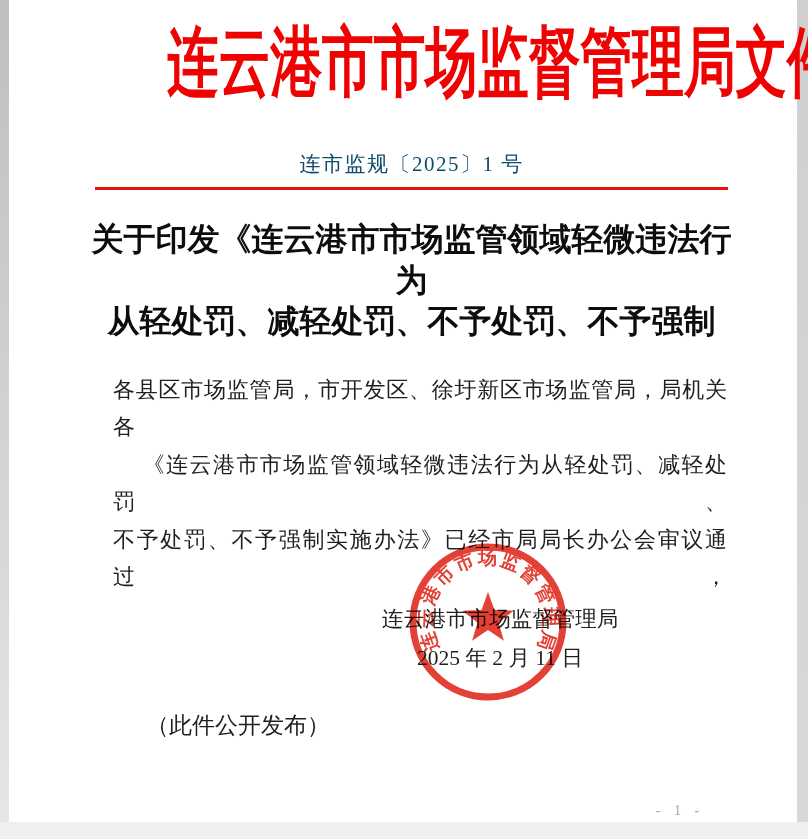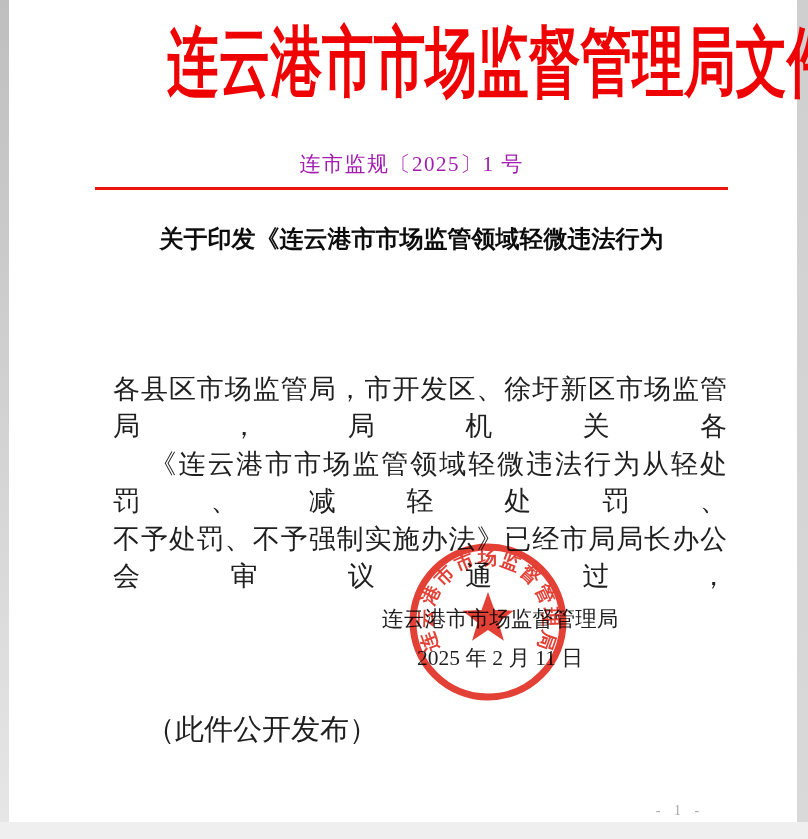--- a/index.html
+++ b/index.html
@@ -13,42 +13,42 @@
     background:linear-gradient(to bottom,#cfcfcf,#d9d9d9);}
   .edge-bottom{position:absolute;left:0;top:822px;width:808px;height:17px;background:#efefef;}
 
   .header-banner{position:absolute;left:9px;top:22px;width:788px;text-align:center;}
   .header-banner .inner{
     display:inline-block;white-space:nowrap;font-weight:bold;font-size:76px;line-height:80px;
     transform:scale(0.68,1.0);transform-origin:center top;letter-spacing:0px;
   }
 
   .doc-number{position:absolute;left:95px;top:150px;width:633px;text-align:center;
-    font-size:21px;letter-spacing:1.5px;color:#a21caf;}
+    font-size:21px;letter-spacing:1.5px;color:#0c4a6e;}
 
   .red-rule{position:absolute;left:95px;top:187px;width:633px;height:3px;}
 
   .doc-title{position:absolute;left:80px;top:219px;width:663px;text-align:center;
-    font-size:24px;font-weight:bold;color:#0d0d0d;line-height:41px;}
+    font-size:32px;font-weight:bold;color:#0d0d0d;line-height:41px;}
 
   .body-block{position:absolute;left:113px;top:371px;width:614px;
-    font-size:27px;color:#1f1f1f;line-height:37.4px;}
+    font-size:22px;color:#1f1f1f;line-height:37.4px;}
   .body-line{white-space:nowrap;}
   .body-line.fill{white-space:normal;text-align:justify;text-align-last:justify;}
   .body-line.indent{text-indent:1.35em;}
 
   .sig-org{position:absolute;left:340px;top:604px;width:320px;text-align:center;
     font-size:21.5px;color:#1f1f1f;}
   .sig-date{position:absolute;left:340px;top:643px;width:320px;text-align:center;
     font-size:21.5px;color:#1f1f1f;}
 
   .seal{position:absolute;left:406px;top:540px;width:164px;height:164px;
     opacity:0.9;mix-blend-mode:multiply;}
 
-  .footer-note{position:absolute;left:146px;top:710px;font-size:29px;color:#1f1f1f;}
+  .footer-note{position:absolute;left:146px;top:710px;font-size:23px;color:#1f1f1f;}
 
   .page-number{position:absolute;left:640px;top:803px;width:80px;text-align:center;
     font-size:14px;color:#a6a6a6;letter-spacing:5px;}
 </style>
 </head>
 <body>
 
 <div class="page">
 
   <div class="edge-left"></div>
@@ -58,20 +58,21 @@
   <div class="header-banner">
     <span class="inner" style="color:#ee0202">连云港市市场监督管理局文件</span>
   </div>
 
   <div class="doc-number">连市监规〔2025〕1 号</div>
 
   <div class="red-rule" style="background:#e8160c"></div>
 
   <div class="doc-title">
     <div>关于印发《连云港市市场监管领域轻微违法行为</div>
+    <div>从轻处罚、减轻处罚、不予处罚、不予强制</div>
   </div>
 
   <div class="body-block">
     <div class="body-line fill">各县区市场监管局，市开发区、徐圩新区市场监管局，局机关各</div>
     <div class="body-line fill indent">《连云港市市场监管领域轻微违法行为从轻处罚、减轻处罚、</div>
     <div class="body-line fill">不予处罚、不予强制实施办法》已经市局局长办公会审议通过，</div>
   </div>
 
   <div class="sig-org">连云港市市场监督管理局</div>
 

